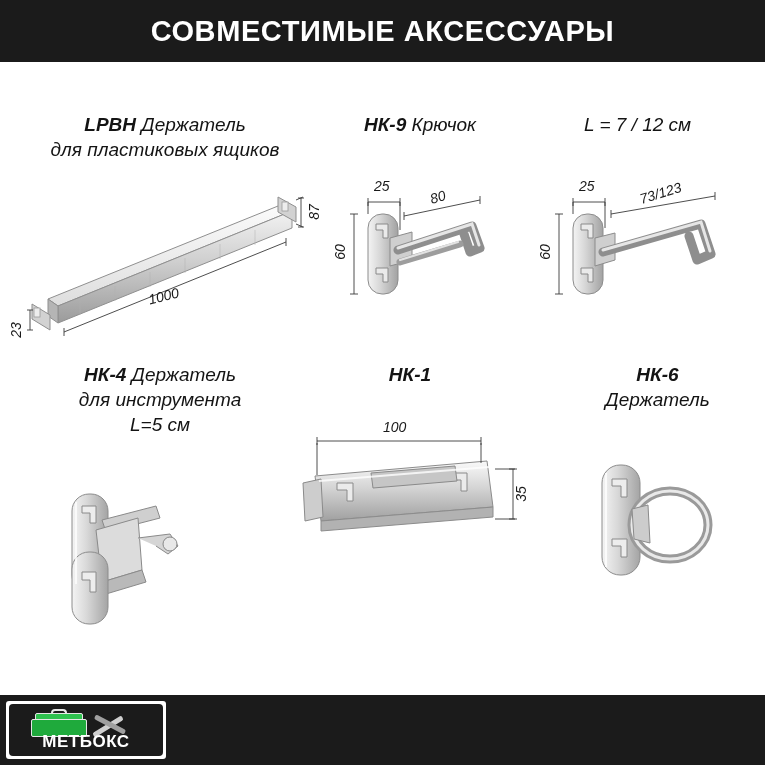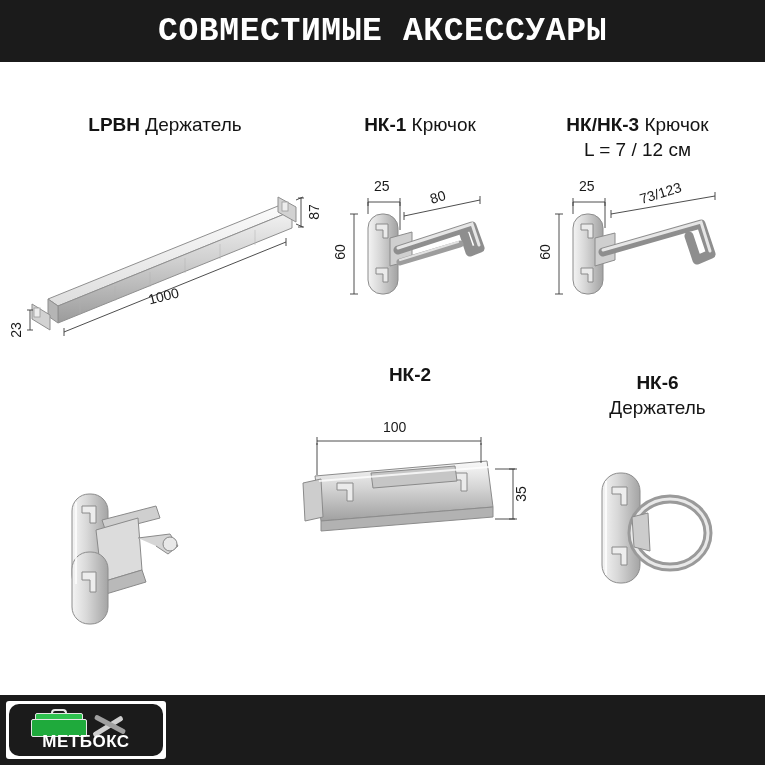--- a/index.html
+++ b/index.html
@@ -19,25 +19,25 @@
     left: 0; top: 0;
     width: 765px;
     height: 62px;
     background: #1b1b1b;
     display: flex;
     align-items: center;
     justify-content: center;
   }
   .header-title {
     color: #ffffff;
-    font-size: 33px;
+    font-size: 29px;
     font-weight: bold;
     letter-spacing: 0.6px;
     text-align: center;
-    font-family: Liberation Mono, monospace;
+    font-family: Liberation Sans, sans-serif;
   }
 
   
   .board {
     position: absolute;
     left: 0; top: 62px;
     width: 765px;
     height: 633px;
     background: #ffffff;
   }
@@ -56,21 +56,21 @@
     width: 160px;
     height: 58px;
     background: #ffffff;
     border-radius: 3px;
     overflow: hidden;
   }
   .logo-inner {
     position: absolute;
     inset: 3px;
     background: #1b1b1b;
-    border-radius: 10px;
+    border-radius: 4px;
   }
   .logo-text {
     position: absolute;
     left: 0; right: 0; bottom: 4px;
     text-align: center;
     color: #ffffff;
     font-size: 17px;
     font-weight: bold;
     letter-spacing: 0.5px;
   }
@@ -116,21 +116,21 @@
   .logo-tools .driver {
     position: absolute;
     left: 4px; top: 12px;
     width: 34px; height: 5px;
     background: #9f9f9f;
     transform: rotate(28deg);
     border-radius: 2px;
   }
 
   
-  .cell { position: absolute; }
+  .cell { position: absolute; font-style: italic; }
   .cell-title {
     text-align: center;
     font-size: 19px;
     color: #141414;
     line-height: 25px;
     font-family: "Liberation Sans", sans-serif;
   }
   .cell-title b { font-weight: bold; }
   .cell-title .ttl-line { display: block; }
 
@@ -157,20 +157,21 @@
   <div class="header-title">СОВМЕСТИМЫЕ АКСЕССУАРЫ</div>
 </div>
 
 <div class="board">
 
   <div class="cell" style="left:20px; top:50px; width:290px; height:230px;">
     <div class="cell-title">
       <span class="ttl-line">
         <b>LPBH</b><span> Держатель</span>
       </span>
+      <span class="ttl-line">для пластиковых ящиков</span>
     </div>
 
     <div class="art" style="left:0px; top:70px; width:290px; height:160px;">
       <svg width="290" height="160" viewBox="0 0 290 160" class="metal-svg">
         <defs>
           <linearGradient id="railGrad" x1="0" y1="0" x2="0" y2="1">
             <stop offset="0%" stop-color="#f2f2f2"></stop>
             <stop offset="45%" stop-color="#cfcfcf"></stop>
             <stop offset="100%" stop-color="#9b9b9b"></stop>
           </linearGradient>
@@ -221,21 +222,21 @@
       </svg>
       <div class="dim rot90" style="left:286px; top:22px;">87</div>
       <div class="dim rot-ang2" style="left:128px; top:106px;">1000</div>
       <div class="dim rot90" style="left:-12px; top:140px;">23</div>
     </div>
   </div>
 
   <div class="cell" style="left:320px; top:50px; width:200px; height:230px;">
     <div class="cell-title">
       <span class="ttl-line">
-        <b>НК-1</b><span> Крючок</span>
+        <b>НК-9</b><span> Крючок</span>
       </span>
     </div>
 
     <div class="art" style="left:0px; top:70px; width:200px; height:160px;">
       <svg width="200" height="160" viewBox="0 0 200 160" class="metal-svg">
         <defs>
           <linearGradient id="plateG2" x1="0" y1="0" x2="1" y2="0">
             <stop offset="0%" stop-color="#f4f4f4"></stop>
             <stop offset="40%" stop-color="#d7d7d7"></stop>
             <stop offset="100%" stop-color="#a2a2a2"></stop>
@@ -282,23 +283,20 @@
         </g>
       </svg>
       <div class="dim" style="left:54px; top:-4px;">25</div>
       <div class="dim rot-ang" style="left:110px; top:7px;">80</div>
       <div class="dim rot90" style="left:12px; top:62px;">60</div>
     </div>
   </div>
 
   <div class="cell" style="left:525px; top:50px; width:225px; height:230px;">
     <div class="cell-title">
-      <span class="ttl-line">
-        <b>НК/НК-3</b><span> Крючок</span>
-      </span>
       <span class="ttl-line">L = 7 / 12 см</span>
     </div>
 
     <div class="art" style="left:0px; top:70px; width:225px; height:160px;">
       <svg width="225" height="160" viewBox="0 0 225 160" class="metal-svg">
         <defs>
           <linearGradient id="plateG3" x1="0" y1="0" x2="1" y2="0">
             <stop offset="0%" stop-color="#f4f4f4"></stop>
             <stop offset="40%" stop-color="#d7d7d7"></stop>
             <stop offset="100%" stop-color="#a2a2a2"></stop>
@@ -332,20 +330,27 @@
           <line x1="30" y1="112" x2="38" y2="112"></line>
         </g>
       </svg>
       <div class="dim" style="left:54px; top:-4px;">25</div>
       <div class="dim rot-ang" style="left:114px; top:3px;">73/123</div>
       <div class="dim rot90" style="left:12px; top:62px;">60</div>
     </div>
   </div>
 
   <div class="cell" style="left:10px; top:300px; width:300px; height:330px;">
+    <div class="cell-title">
+      <span class="ttl-line">
+        <b>НК-4</b><span> Держатель</span>
+      </span>
+      <span class="ttl-line">для инструмента</span>
+      <span class="ttl-line">L=5 см</span>
+    </div>
 
     <div class="art" style="left:0px; top:110px; width:300px; height:200px;">
       <svg width="300" height="200" viewBox="0 0 300 200" class="metal-svg">
         <defs>
           <linearGradient id="plateG4" x1="0" y1="0" x2="1" y2="0">
             <stop offset="0%" stop-color="#f4f4f4"></stop>
             <stop offset="40%" stop-color="#d9d9d9"></stop>
             <stop offset="100%" stop-color="#a4a4a4"></stop>
           </linearGradient>
         </defs>
@@ -366,21 +371,21 @@
         <path d="M72 100 h14 v20 h-6 v-12 h-8 z" fill="#ededed" stroke="#8a8a8a" stroke-width="1"></path>
 
         <line x1="66" y1="30" x2="66" y2="112" stroke="#ffffff" stroke-width="2" opacity="0.75"></line>
       </svg>
     </div>
   </div>
 
   <div class="cell" style="left:275px; top:300px; width:270px; height:330px;">
     <div class="cell-title">
       <span class="ttl-line">
-        <b>НК-2</b>
+        <b>НК-1</b>
       </span>
     </div>
 
     <div class="art" style="left:0px; top:59px; width:270px; height:200px;">
       <svg width="270" height="200" viewBox="0 0 270 200" class="metal-svg">
         <defs>
           <linearGradient id="bodyG5" x1="0" y1="0" x2="0" y2="1">
             <stop offset="0%" stop-color="#fafafa"></stop>
             <stop offset="45%" stop-color="#d4d4d4"></stop>
             <stop offset="100%" stop-color="#a0a0a0"></stop>
@@ -413,21 +418,21 @@
           <line x1="234" y1="98" x2="242" y2="98"></line>
           <line x1="220" y1="48" x2="240" y2="48"></line>
           <line x1="220" y1="98" x2="240" y2="98"></line>
         </g>
       </svg>
       <div class="dim" style="left:108px; top:-2px;">100</div>
       <div class="dim rot90" style="left:238px; top:65px;">35</div>
     </div>
   </div>
 
-  <div class="cell" style="left:560px; top:308px; width:195px; height:330px;">
+  <div class="cell" style="left:560px; top:300px; width:195px; height:330px;">
     <div class="cell-title">
       <span class="ttl-line">
         <b>НК-6</b>
       </span>
       <span class="ttl-line">Держатель</span>
     </div>
 
     <div class="art" style="left:0px; top:85px; width:195px; height:200px;">
       <svg width="195" height="200" viewBox="0 0 195 200" class="metal-svg">
         <defs>

